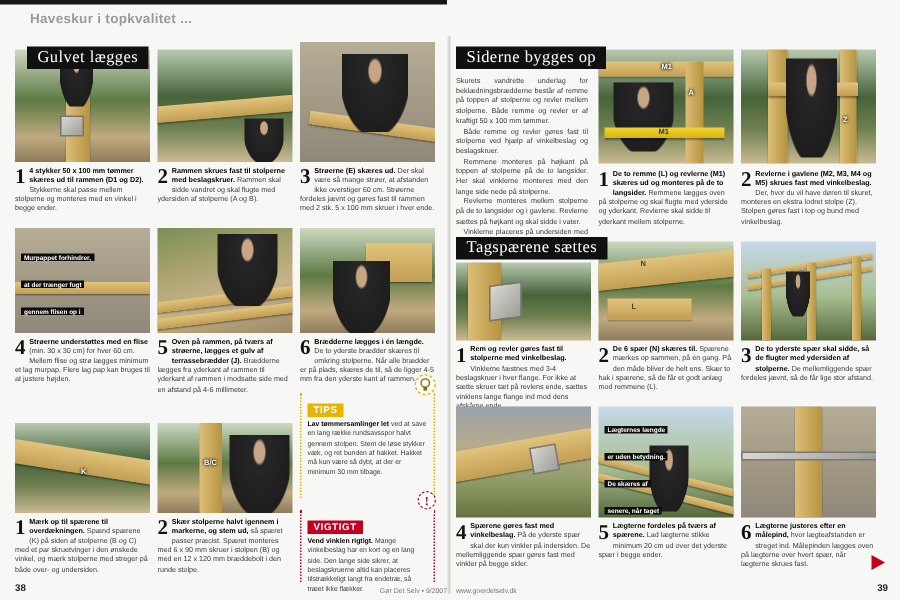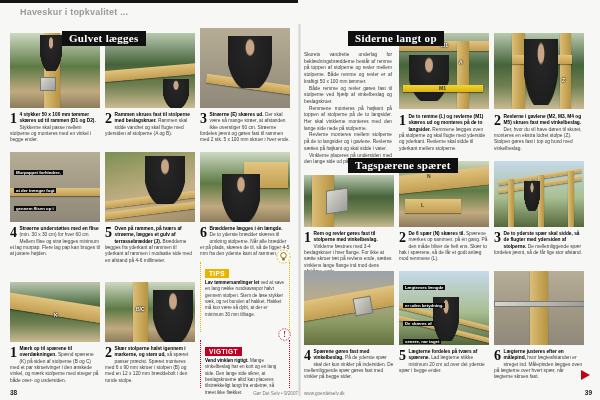--- a/index.html
+++ b/index.html
@@ -3,21 +3,21 @@
 <meta charset="utf-8">
 <style>
   html,body{margin:0;padding:0;}
   body{width:600px;height:400px;background:#f7f7f5;font-family:"Liberation Sans",sans-serif;position:relative;overflow:hidden;}
   .topbar{position:absolute;left:0;top:0;width:298px;height:3px;background:#161616;}
   .masthead{position:absolute;left:20px;top:7px;font-size:9px;font-weight:bold;color:#9a9a9a;letter-spacing:.2px;}
   .seam{position:absolute;left:298px;top:24px;width:3px;height:372px;background:linear-gradient(90deg,#f0f0ee,#d2d2cf,#f0f0ee);}
   .page{position:absolute;top:28px;width:288px;height:368px;}
   #pageL{left:10px;}
   #pageR{left:304px;}
-  .sechead{position:absolute;background:#101010;color:#fff;font-family:"Liberation Serif",serif;font-weight:bold;font-size:11px;padding:1px 7px 2px;z-index:4;letter-spacing:.3px;white-space:nowrap;margin-left:44px;}
+  .sechead{position:absolute;background:#101010;color:#fff;font-family:"Liberation Serif",serif;font-weight:normal;font-size:11px;padding:1px 7px 2px;z-index:4;letter-spacing:.3px;white-space:nowrap;}
   .photo{position:absolute;width:90px;overflow:hidden;background:#b5a67e;}
   .pv-a{background:linear-gradient(165deg,#7c8f56 0%,#a3a06b 30%,#c7b289 62%,#9b8a66 100%);}
   .pv-b{background:linear-gradient(180deg,#cdd9c2 0%,#5d7a44 45%,#c0aa80 78%,#8d7c5c 100%);}
   .pv-c{background:linear-gradient(180deg,#b9c9b0 0%,#46633a 42%,#6f8051 70%,#caba92 100%);}
   .pv-d{background:linear-gradient(180deg,#9aa2ab 0%,#b7ab8d 35%,#8b9a64 70%,#66713f 100%);}
   .pv-sky{background:linear-gradient(180deg,#c6d9ea 0%,#a9bf92 55%,#55683c 100%);}
   .pv-stone{background:linear-gradient(180deg,#b6ad97 0%,#a39a85 50%,#8f887a 100%);}
   .beam{position:absolute;background:linear-gradient(180deg,#e2c47e,#c29e52);box-shadow:0 1px 1px rgba(0,0,0,.35);}
   .beam.v{background:linear-gradient(90deg,#dcbe78,#b6933f);}
   .man{position:absolute;background:radial-gradient(ellipse at 50% 22%,#c8a584 0%,#c8a584 12%,#262626 16%,#1d1d1d 75%,rgba(0,0,0,0) 78%);}
@@ -168,21 +168,21 @@
       <span>Mange vinkelbeslag har en kort og en lang side. Den lange side sikrer, at beslagskruerne altid kan placeres tilstrækkeligt langt fra endetræ, så træet ikke flækker.</span>
     </div>
   </div>
 
   <div class="pagenum" style="left:0;">38</div>
   <div class="smallfoot" style="right:0;">Gør Det Selv • 9/2007</div>
 </div>
 
 <div class="page" id="pageR">
 
-  <div class="sechead" style="left:0;top:3px;">Siderne langt op</div>
+  <div class="sechead" style="left:0;top:3px;">Siderne bygges op</div>
 
   <div class="introcol" style="left:0;top:24px;width:88px;height:112px;">
     <p class="first">Skurets vandrette underlag for beklædningsbrædderne består af remme på toppen af stolperne og revler mellem stolperne. Både remme og revler er af kraftigt 50 x 100 mm tømmer.</p>
     <p>Både remme og revler gøres fast til stolperne ved hjælp af vinkelbeslag og beslagskruer.</p>
     <p>Remmene monteres på højkant på toppen af stolperne på de to langsider. Her skal vinklerne monteres med den lange side nede på stolperne.</p>
     <p>Revlerne monteres mellem stolperne på de to langsider og i gavlene. Revlerne sættes på højkant og skal sidde i vater.</p>
     <p>Vinklerne placeres på undersiden med den lange side ud på revlerne.</p>
   </div>
 
   <div class="photo pv-c" style="left:95px;top:5px;height:76px;">
@@ -207,21 +207,21 @@
     <span class="n">1</span>
     <b>De to remme (L) og revlerne (M1) skæres ud og monteres på de to langsider.</b>
     <span>Remmene lægges oven på stolperne og skal flugte med yderside og yderkant. Revlerne skal sidde til yderkant mellem stolperne.</span>
   </div>
   <div class="cap" style="left:190px;top:86px;height:46px;">
     <span class="n">2</span>
     <b>Revlerne i gavlene (M2, M3, M4 og M5) skrues fast med vinkelbeslag.</b>
     <span>Der, hvor du vil have døren til skuret, monteres en ekstra lodret stolpe (Z). Stolpen gøres fast i top og bund med vinkelbeslag.</span>
   </div>
 
-  <div class="sechead" style="left:0;top:130px;">Tagspærene spæret</div>
+  <div class="sechead" style="left:0;top:130px;">Tagspærene sættes</div>
 
   <div class="photo pv-c" style="left:0;top:147px;height:52px;">
     <div class="beam v" style="left:8px;top:0;width:22px;height:52px;"></div>
     <div class="bracket" style="left:22px;top:14px;width:20px;height:22px;transform:skewY(-8deg);"></div>
   </div>
   <div class="photo pv-b" style="left:95px;top:133px;height:66px;">
     <div class="beam" style="left:-4px;top:10px;width:100px;height:18px;transform:rotate(-6deg);"></div>
     <span class="plabel" style="left:28px;top:12px;color:#442;text-shadow:none;">N</span>
     <div class="beam" style="left:6px;top:38px;width:56px;height:14px;"></div>
     <span class="plabel" style="left:22px;top:41px;color:#442;text-shadow:none;">L</span>

